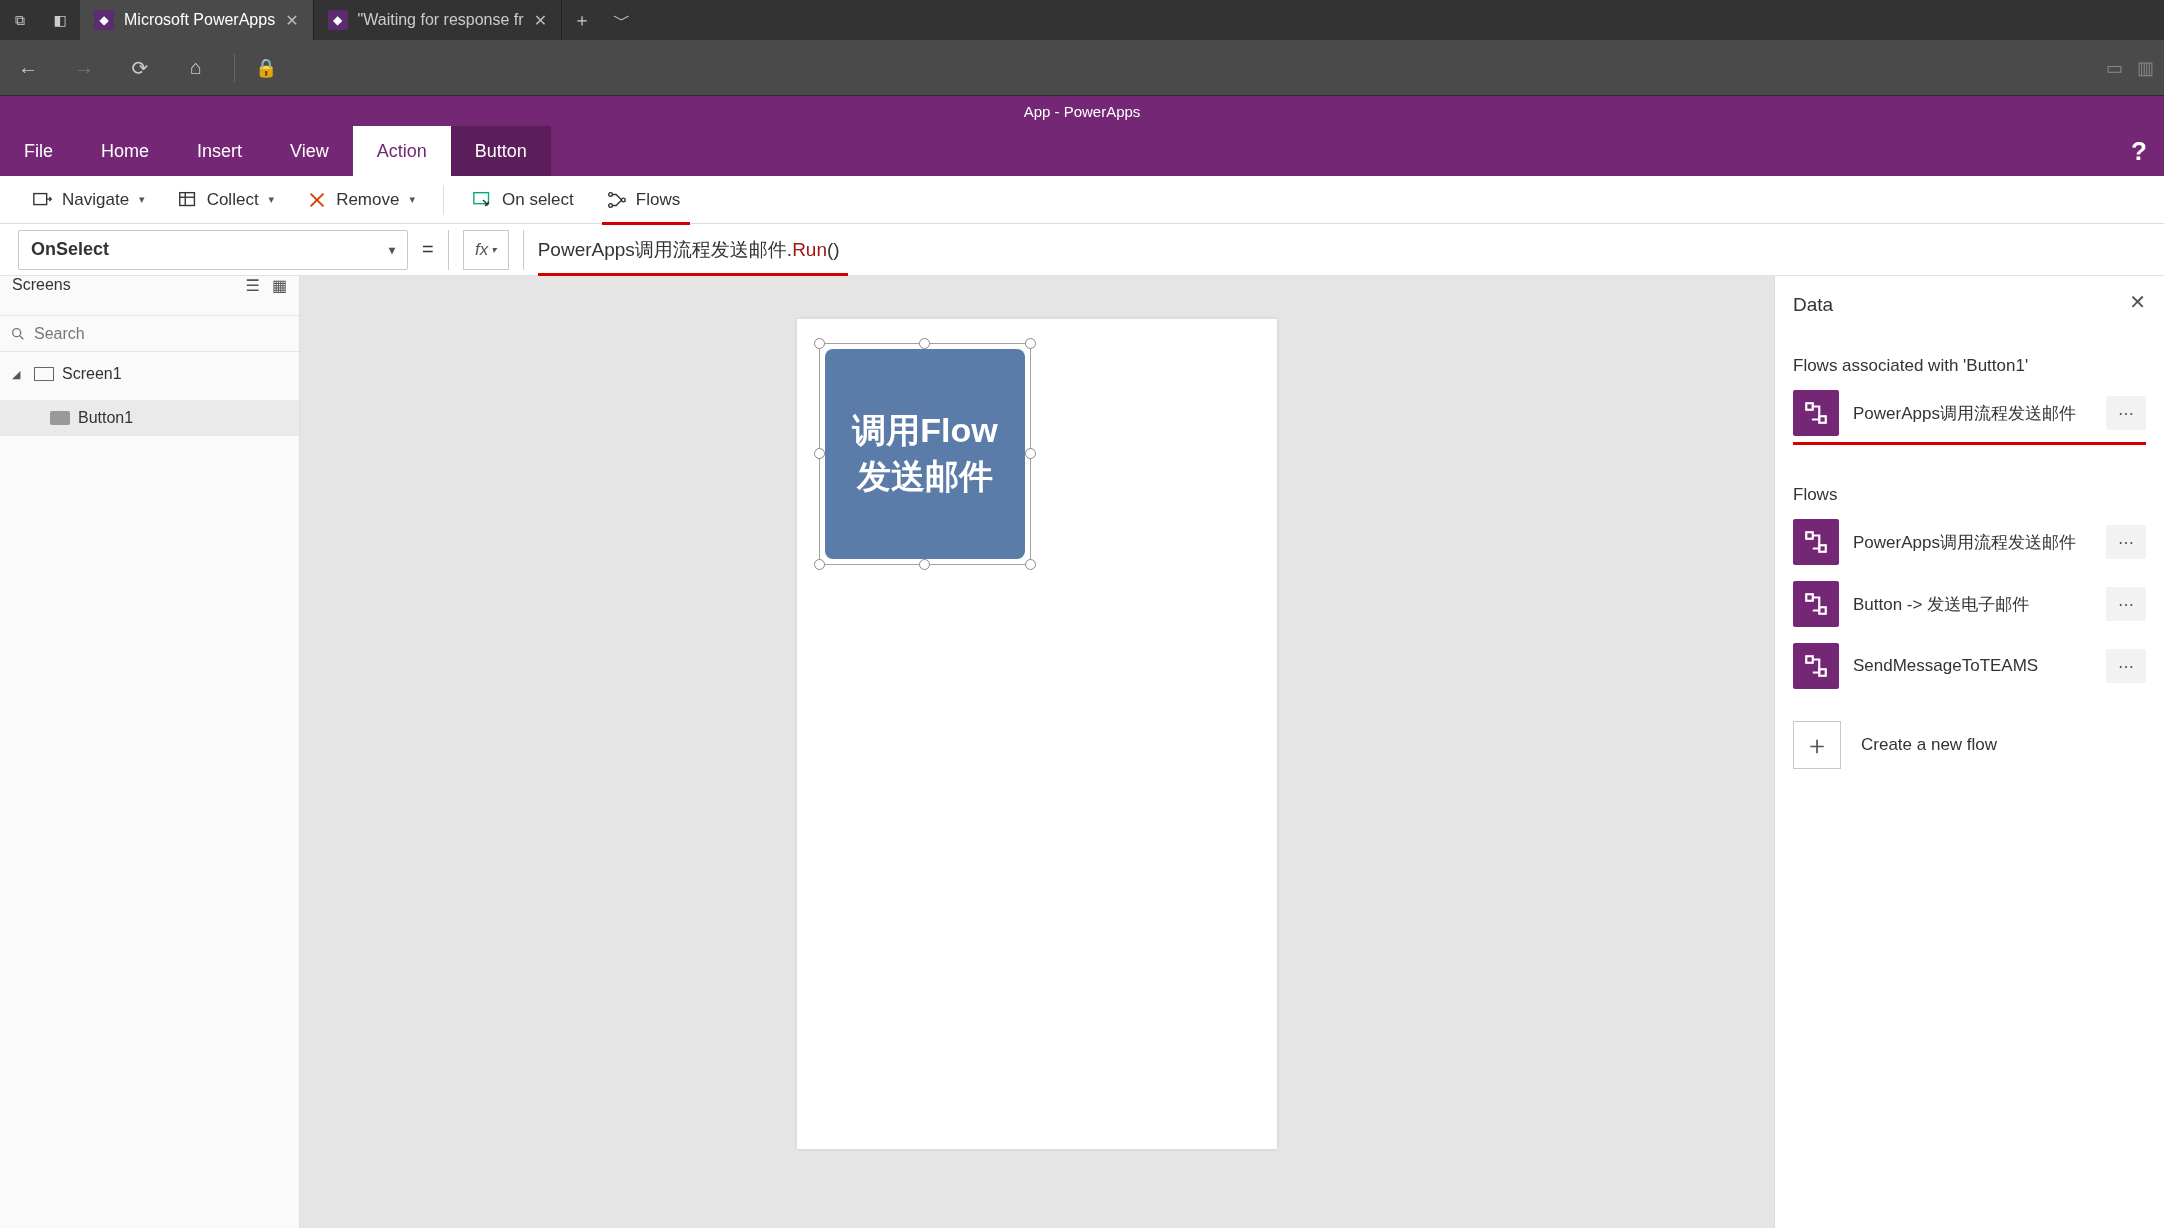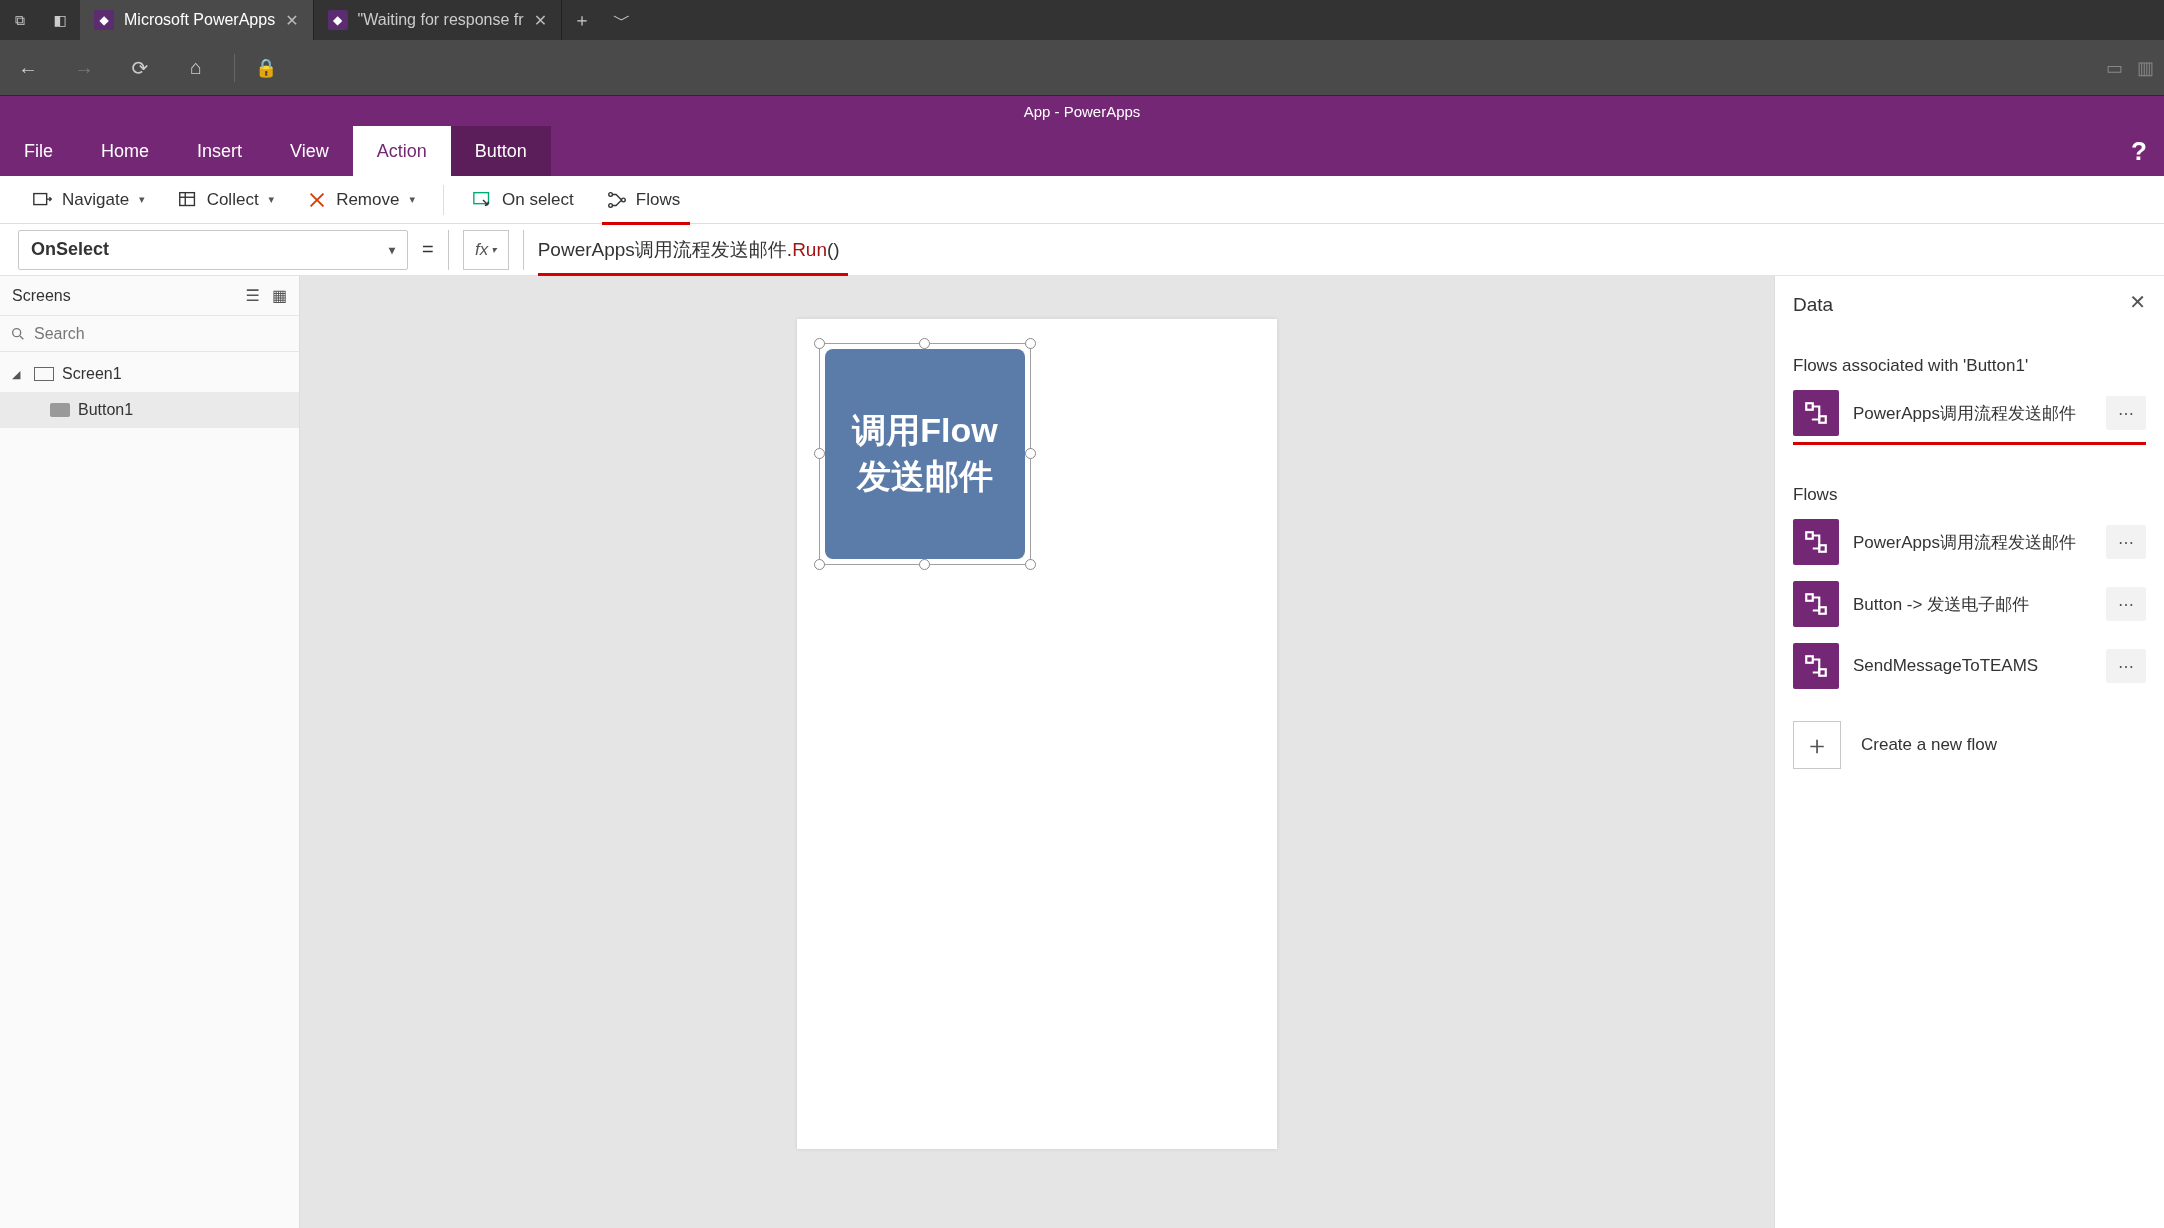--- a/index.html
+++ b/index.html
@@ -44,29 +44,29 @@
   .propsel .chev { margin-left:auto; color:#555; font-size:12px;}
   .eq { color:#333; font-size:20px; }
   .fxbox { width:46px; height:40px; border:1px solid #c8c8c8; border-left:1px solid #c8c8c8; display:flex; align-items:center; justify-content:center; color:#555; font-size:17px; font-style:italic;}
   .formula { flex:1; height:40px; display:flex; align-items:center; font-family:Consolas,monospace; font-size:19px; color:#333; position:relative;}
   .formula .run { color:#a31515; }
   .formula-under { position:absolute; left:0; bottom:-6px; height:3px; background:#d40000; width:310px;}
 
   
   .main { display:flex; height:calc(1228px - 40px - 56px - 30px - 50px - 48px - 52px); background:#e5e5e5;}
   .sidebar { width:300px; background:#fafafa; border-right:1px solid #ddd; display:flex; flex-direction:column;}
-  .sidebar .shead { height:40px; display:flex; align-items:center; padding:0 12px; font-size:16px; color:#333; border-bottom:1px solid #e5e5e5;}
+  .sidebar .shead { height:40px; display:flex; padding:0 12px; font-size:16px; color:#333; border-bottom:1px solid #e5e5e5;}
   .sidebar .shead .icons { margin-left:auto; display:flex; gap:12px; color:#555;}
   .sidebar .search { height:36px; border-bottom:1px solid #e5e5e5; display:flex; align-items:center; padding:0 10px; color:#777; font-size:16px;}
   .sidebar .search svg { width:16px; height:16px; margin-right:8px;}
   .tree { padding:4px 0; }
   .tree-item { display:flex; align-items:center; height:36px; padding-left:12px; font-size:16px; color:#333;}
   .tree-item .arrow { width:14px; font-size:11px; color:#555;}
   .tree-item .ticon { width:20px; height:14px; border:1px solid #666; margin:0 8px;}
-  .tree-item.child { padding-left:50px; background:#eaeaea;}
+  .tree-item.child { padding-left:50px; background:#eaeaea;margin-top:8px;}
   .tree-item.child .bicon { width:20px; height:14px; background:#999; margin-right:8px; border-radius:2px;}
 
   .canvas { flex:1; position:relative; display:flex; justify-content:center; }
   .artboard { width:480px; height:830px; background:#fff; margin-top:43px; box-shadow:0 0 4px rgba(0,0,0,.1); position:relative;}
   .btn-shape { position:absolute; left:28px; top:30px; width:200px; height:210px; background:#5b7ca8; border-radius:8px; display:flex; align-items:center; justify-content:center; color:#fff; font-size:34px; font-weight:600; text-align:center; line-height:1.35;}
   .handle { position:absolute; width:11px; height:11px; background:#fff; border:1px solid #8a8a8a; border-radius:50%;}
   .sel-outline { position:absolute; border:1px solid #a0a0a0; pointer-events:none;}
 
   
   .rpanel { width:390px; background:#fff; border-left:1px solid #ddd; padding:18px 18px; position:relative;}

